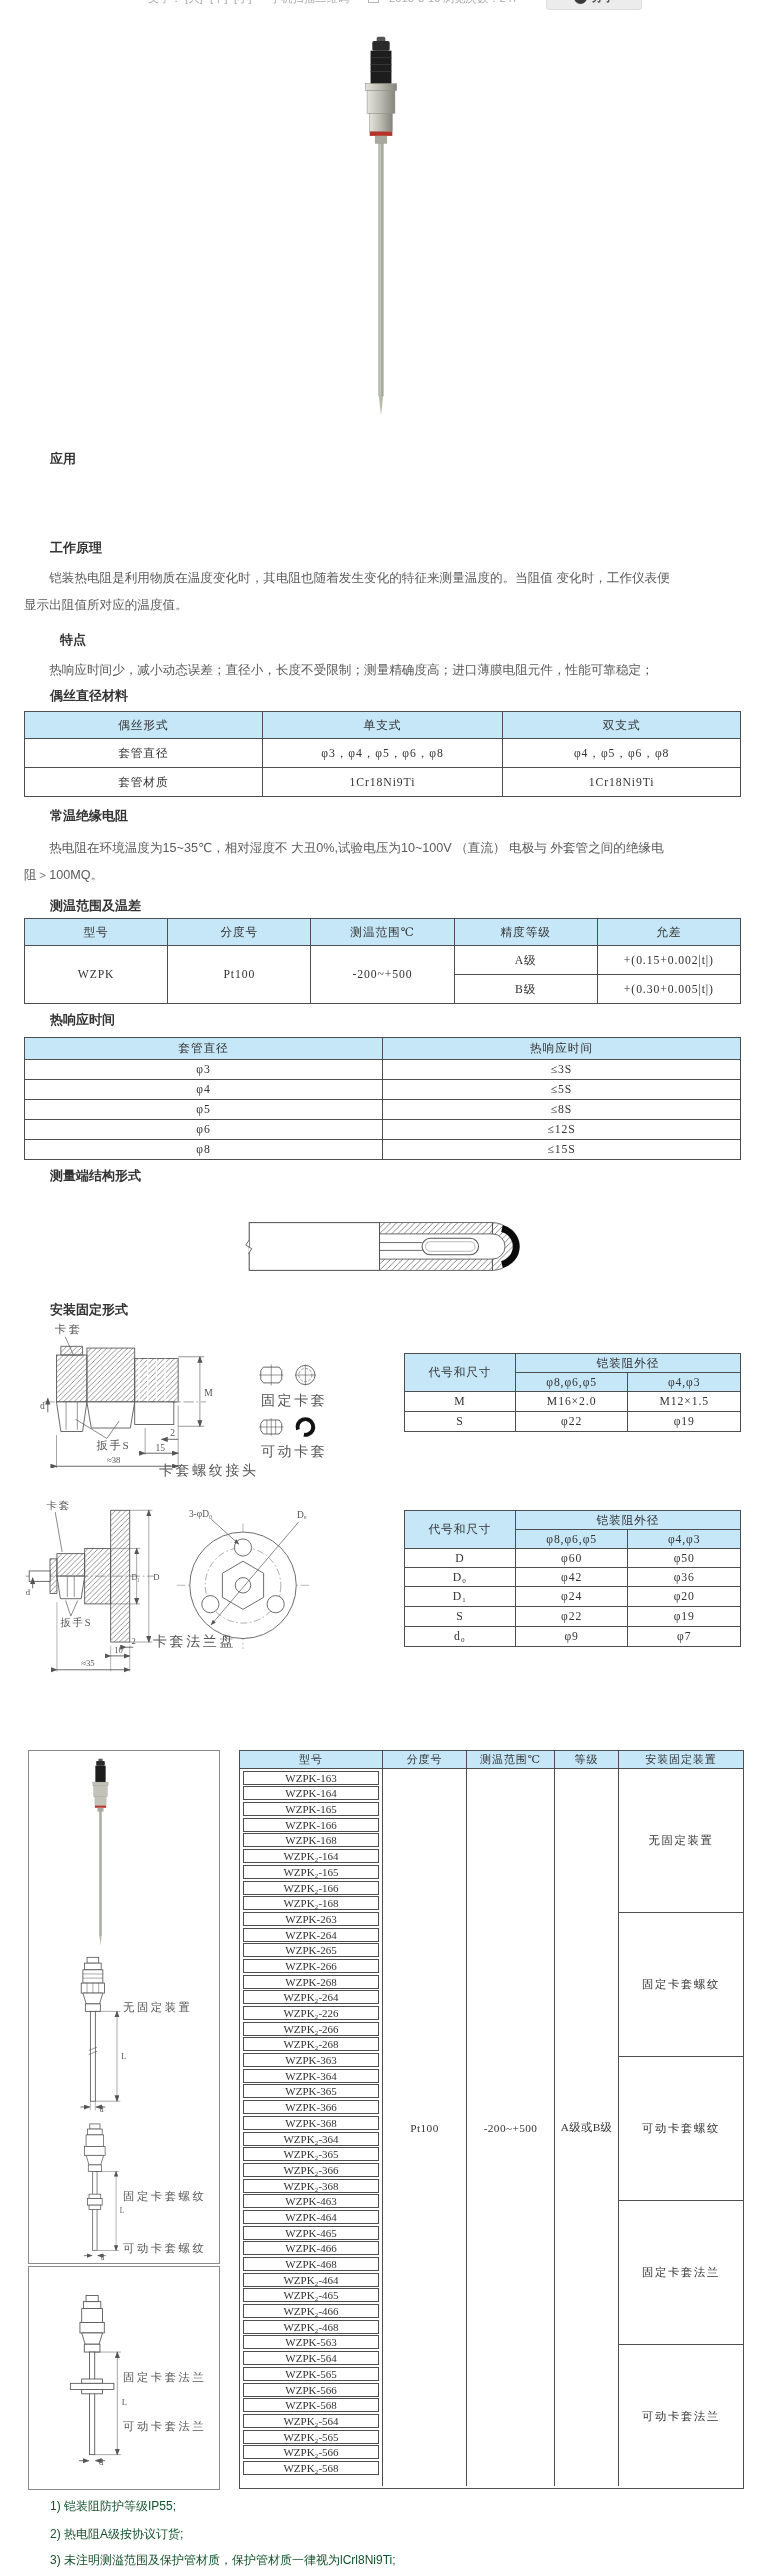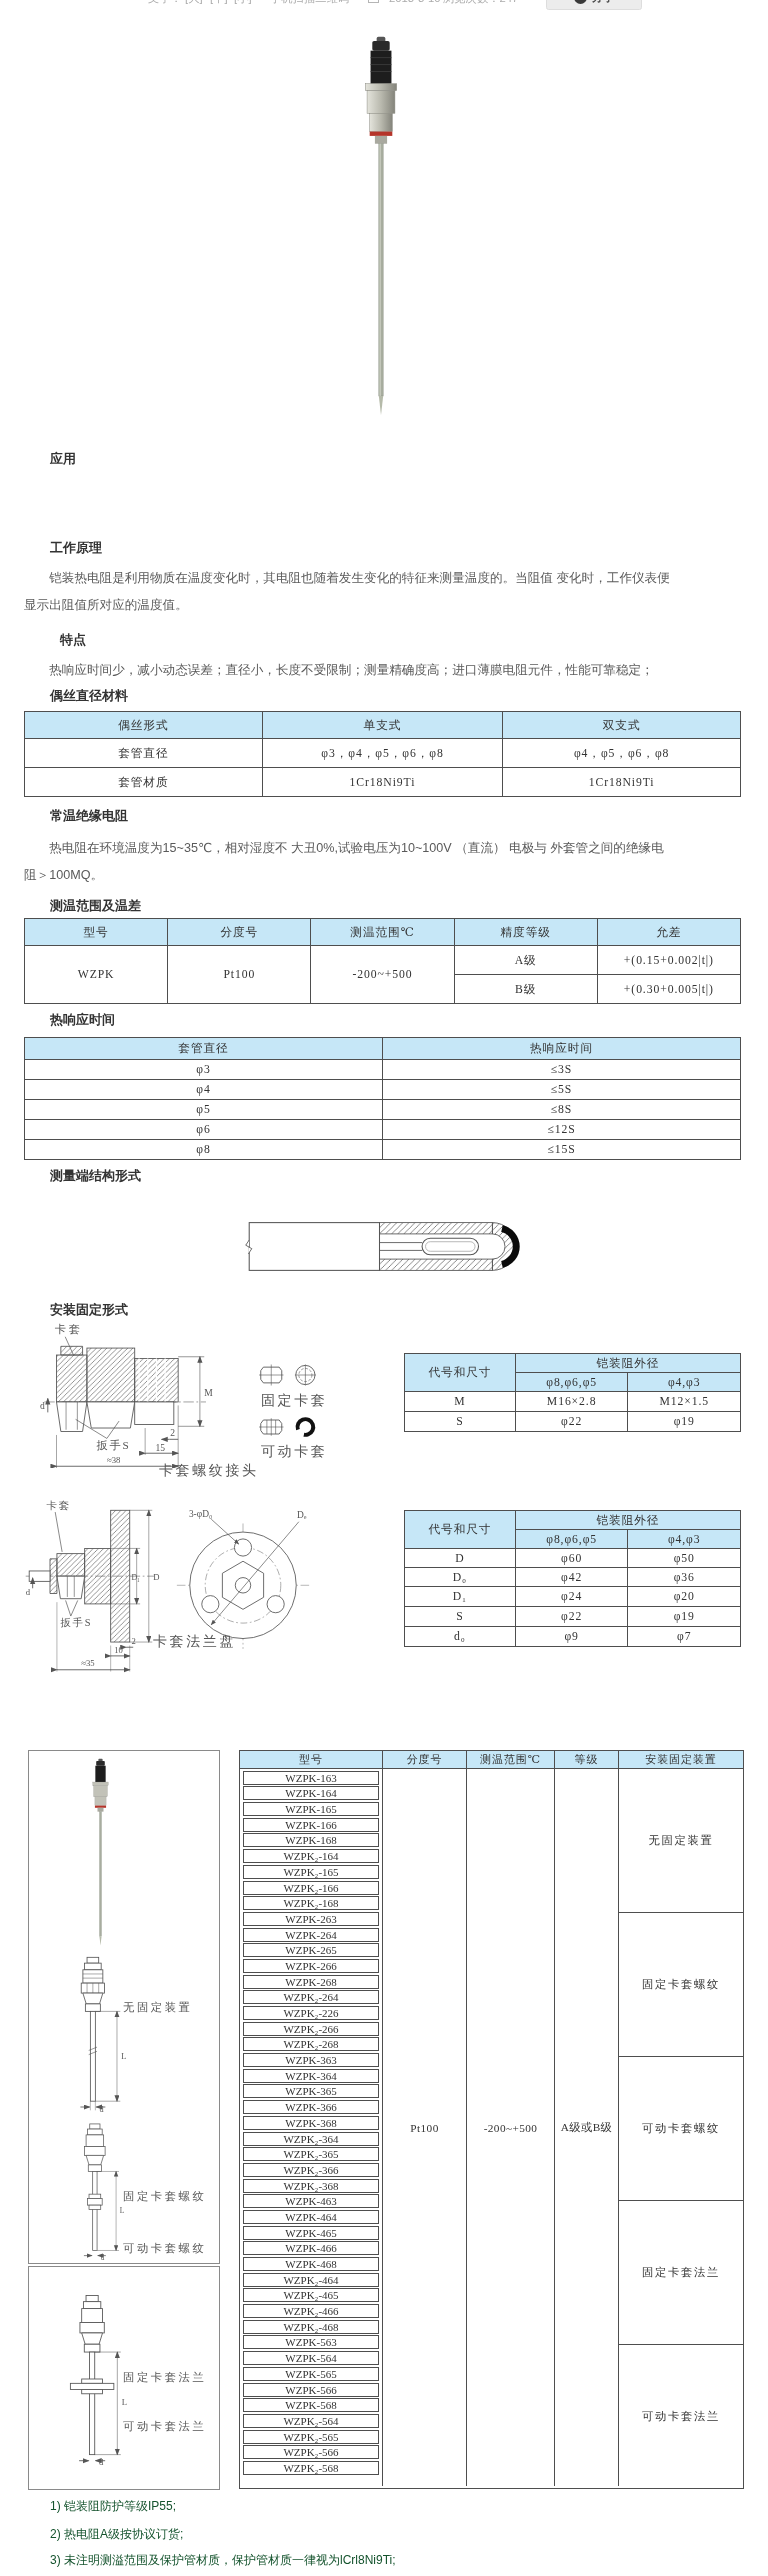--- a/index.html
+++ b/index.html
@@ -300,21 +300,21 @@
         <tr style="height:19px">
       <td class="hd" rowspan="2">代号和尺寸</td>
       <td class="hd" colspan="2">铠装阻外径</td>
     </tr>
     <tr style="height:19px">
       <td class="hd">φ8,φ6,φ5</td>
       <td class="hd">φ4,φ3</td>
     </tr>
     <tr style="height:20px">
       <td>M</td>
-      <td>M16×2.8</td>
+      <td>M16×2.0</td>
       <td>M12×1.5</td>
     </tr>
     <tr style="height:20px">
       <td>S</td>
       <td>φ22</td>
       <td>φ19</td>
     </tr>
   </tbody>
     </table>
 

